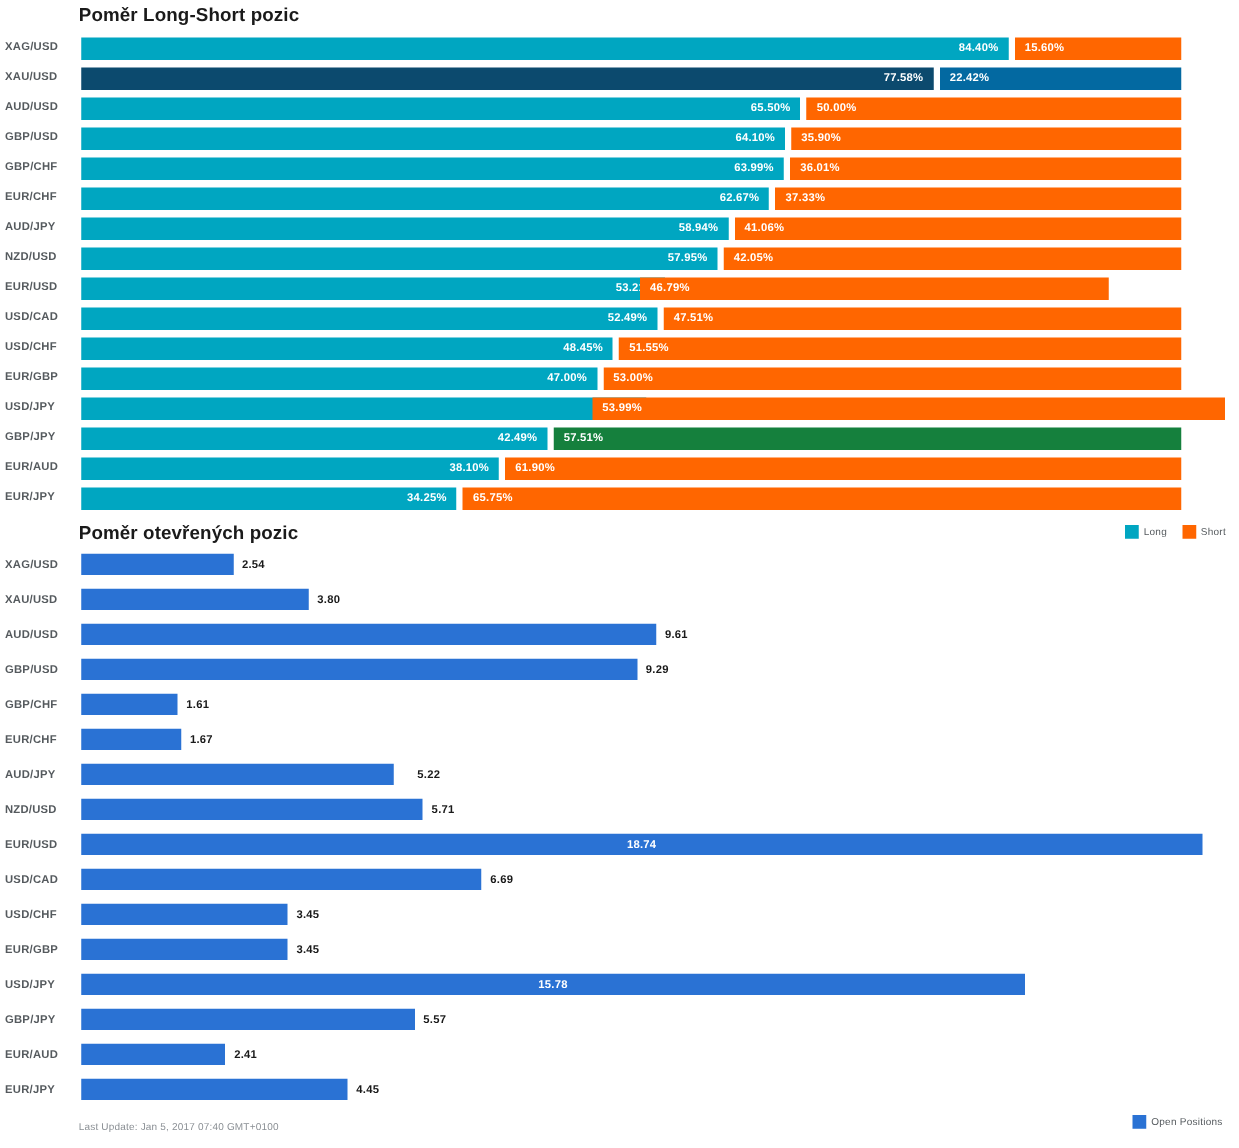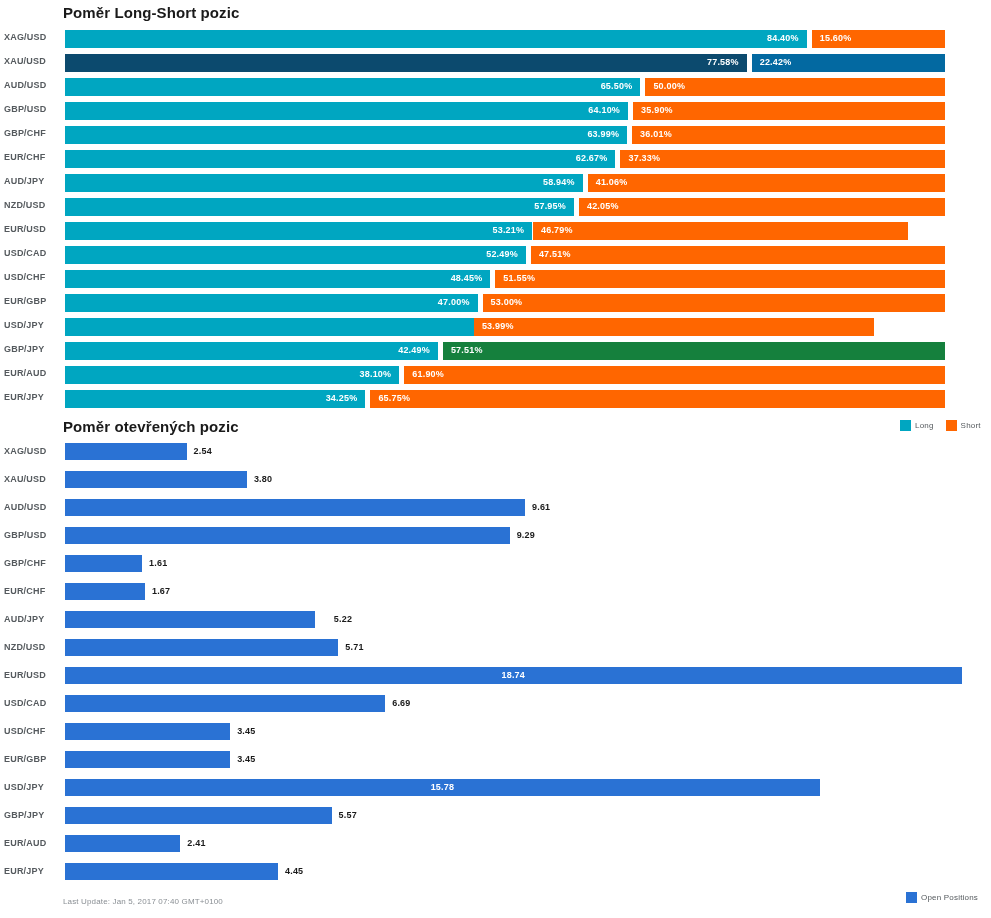--- a/index.html
+++ b/index.html
@@ -253,21 +253,21 @@
             <span class="v">42.05%</span>
           </div>
         </div>
       </div>
       <div class="c1-row">
         <div class="c1-label">EUR/USD</div>
         <div class="c1-track">
           <div class="c1-long" style="width: 467.248px; background: rgb(0, 166, 193);">
             <span class="v">53.21%</span>
           </div>
-          <div class="c1-short" style="left: 468px; width: 375px; background: rgb(255, 102, 0);">
+          <div class="c1-short" style="left: 447px; width: 375px; background: rgb(255, 102, 0);">
             <span class="v">46.79%</span>
           </div>
         </div>
       </div>
       <div class="c1-row">
         <div class="c1-label">USD/CAD</div>
         <div class="c1-track">
           <div class="c1-long" style="width: 460.912px; background: rgb(0, 166, 193);">
             <span class="v">52.49%</span>
           </div>
@@ -297,21 +297,21 @@
             <span class="v">53.00%</span>
           </div>
         </div>
       </div>
       <div class="c1-row">
         <div class="c1-label">USD/JPY</div>
         <div class="c1-track">
           <div class="c1-long" style="width: 452px; background: rgb(0, 166, 193);">
             <span class="v">46.01%</span>
           </div>
-          <div class="c1-short" style="left: 408.888px; width: 400px; background: rgb(255, 102, 0);">
+          <div class="c1-short" style="left: 408.888px; width: 506px; background: rgb(255, 102, 0);">
             <span class="v">53.99%</span>
           </div>
         </div>
       </div>
       <div class="c1-row">
         <div class="c1-label">GBP/JPY</div>
         <div class="c1-track">
           <div class="c1-long" style="width: 372.912px; background: rgb(0, 166, 193);">
             <span class="v">42.49%</span>
           </div>

